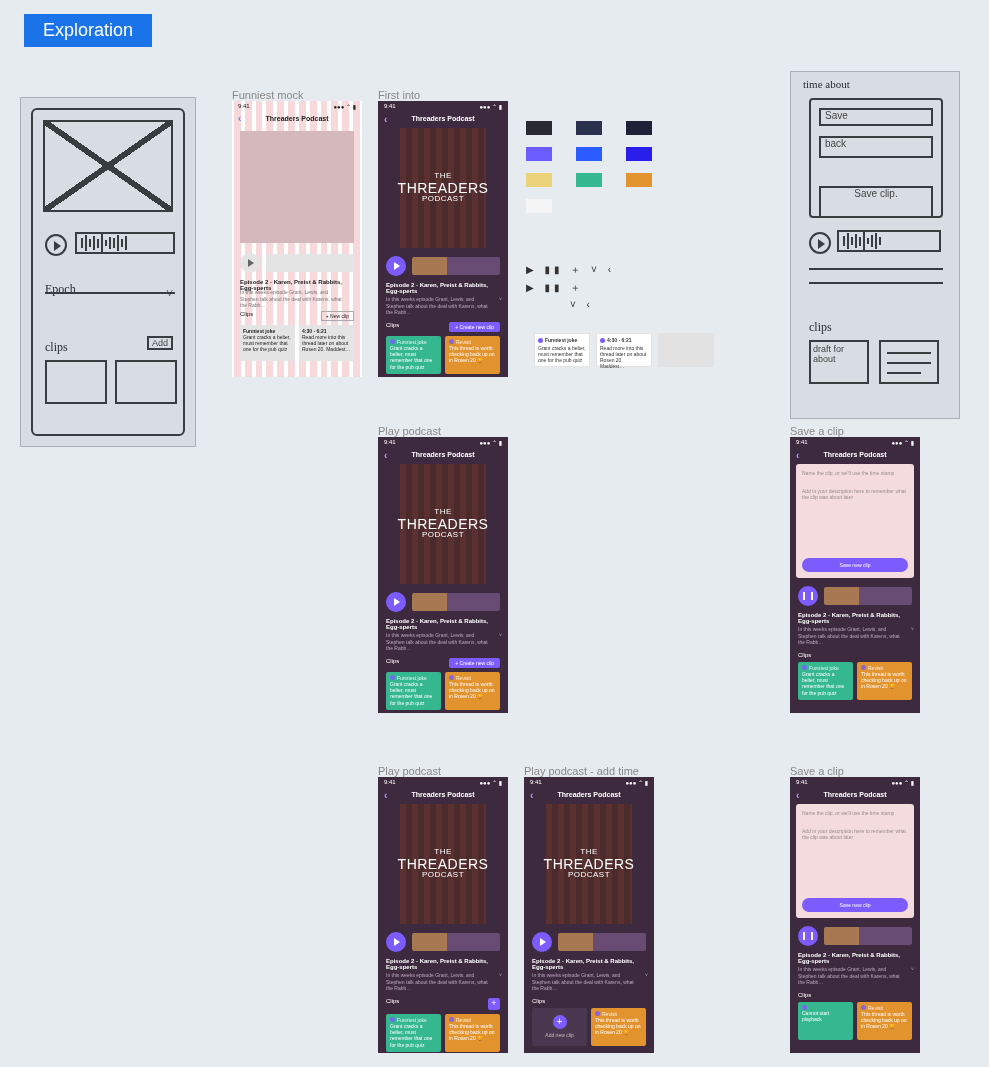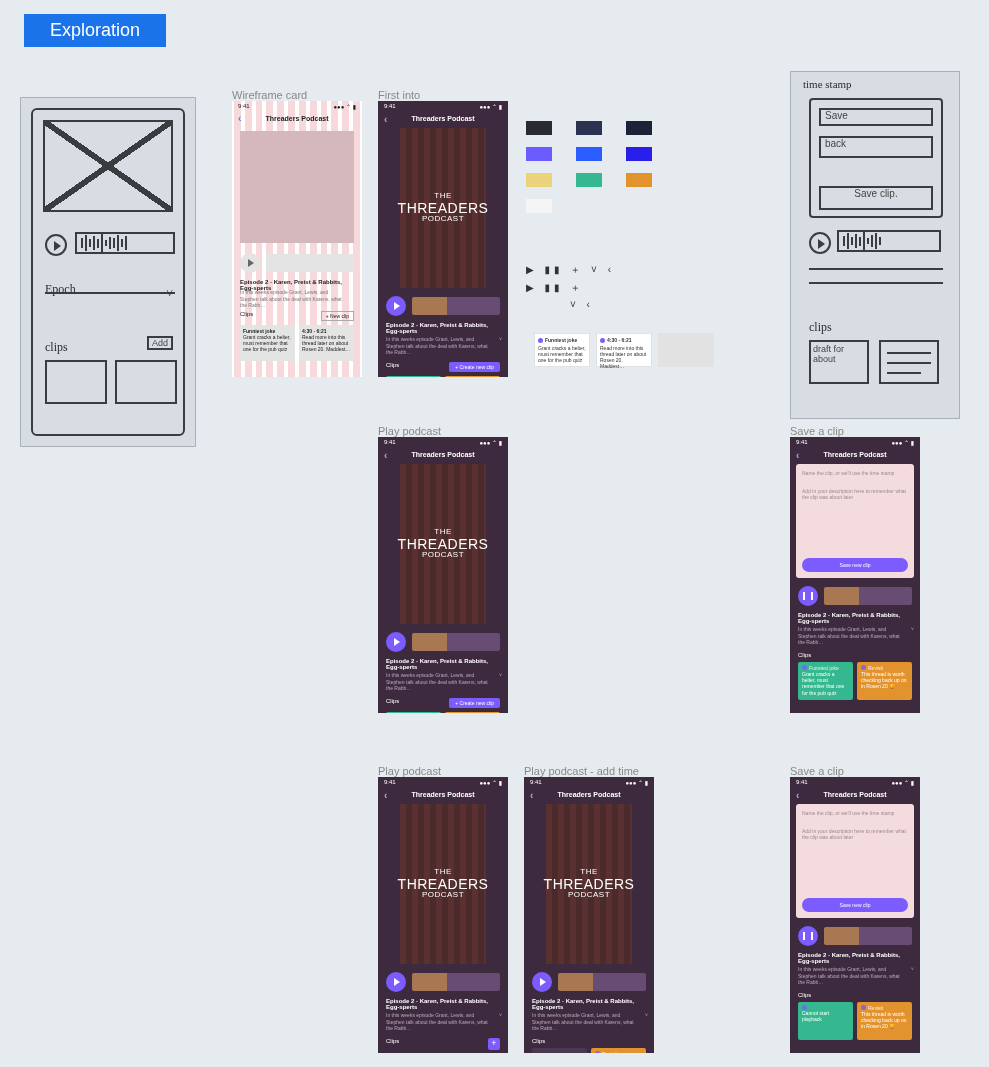--- a/index.html
+++ b/index.html
@@ -9,21 +9,21 @@
     font-size: 12px;
     color: #444;
     width: 989px;
     padding-bottom: 40px;
   }
   .badge {
     display: inline-block;
     background: #1a73e8;
     color: #fff;
     font-size: 18px;
-    padding: 6px 26px;
+    padding: 6px 19px;
     margin: 14px 0 20px 24px;
   }
   .canvas { position: relative; width: 989px; height: 1020px; }
   .artboard-label {
     position: absolute;
     font-size: 11px;
     color: #888;
   }
 
   
@@ -77,21 +77,21 @@
 
   
   .mock {
     position:absolute; background:#3e2a3f; overflow:hidden; color:#fff;
     font-size:6px;
   }
   .mock .status { height:12px; display:flex; justify-content:space-between; padding:2px 6px; font-size:6px; }
   .mock .nav { text-align:center; font-weight:600; font-size:7px; padding:2px 0; position:relative; }
   .mock .nav .bk { position:absolute; left:6px; top:1px; color:#a6a6ff; font-size:10px; }
   .mock .hero {
-    margin:4px 22px; height:160px; background:#4a2a2a;
+    margin:4px 22px; height:120px; background:#4a2a2a;
     background-image: repeating-linear-gradient(90deg, #5a3030 0 6px, #4a2a2a 6px 12px),
                       repeating-linear-gradient(0deg, rgba(255,255,255,0.03) 0 10px, transparent 10px 20px);
     display:flex; align-items:center; justify-content:center;
     font-family: Impact, sans-serif; letter-spacing:0.5px; text-align:center;
   }
   .mock .hero .logo { font-size:14px; line-height:1.05; }
   .mock .hero .logo .sm { font-size:8px; display:block; }
   .mock .playrow { display:flex; align-items:center; gap:6px; padding:4px 8px; }
   .mock .pbtn { width:20px; height:20px; border-radius:50%; background:#7c5cff; display:flex; align-items:center; justify-content:center; flex-shrink:0; }
   .mock .pbtn::after { content:''; border-left:6px solid #fff; border-top:4px solid transparent; border-bottom:4px solid transparent; margin-left:2px; }
@@ -166,21 +166,21 @@
       <div class="sk-text" style="left:12px; top:172px;">Epoch</div>
       <div class="sk-line" style="left:12px; top:182px; width:130px;"></div>
       <div class="sk-text" style="right:10px; top:176px;">˅</div>
       <div class="sk-text" style="left:12px; top:230px;">clips</div>
       <div class="sk-box" style="right:10px; top:226px; width:26px; height:14px; font-size:9px; text-align:center;">Add</div>
       <div class="sk-box" style="left:12px; top:250px; width:62px; height:44px;"></div>
       <div class="sk-box" style="left:82px; top:250px; width:62px; height:44px;"></div>
     </div>
   </div>
 
-  <div class="artboard-label" style="left:232px; top:22px;">Wireframe card</div>
+  <div class="artboard-label" style="left:232px; top:22px;">Funniest mock</div>
   <div class="wire" style="left:232px; top:34px; width:130px; height:276px;">
     <div class="cols">
         <div></div>
         <div></div>
         <div></div>
         <div></div>
         <div></div>
         <div></div>
         <div></div>
         <div></div>
@@ -283,25 +283,25 @@
         <div>Grant cracks a belter, must remember that one for the pub quiz</div>
       </div>
     <div class="c">
         <div class="hh">4:30 - 6:21</div>
         <div>Read more into this thread later on about Rosen 20. Maddest…</div>
       </div>
     <div class="c g"></div>
   </div>
 
   <div class="sketch" style="left:790px; top:4px; width:170px; height:348px;">
-    <div class="sk-text" style="left:12px; top:6px; font-size:11px;">time stamp</div>
+    <div class="sk-text" style="left:12px; top:6px; font-size:11px;">time about</div>
     <div class="sk-box" style="left:18px; top:26px; right:16px; height:120px; border-radius:4px;">
       <div class="sk-box" style="left:8px; top:8px; right:8px; height:18px; font-size:10px; padding-left:4px;">Save</div>
       <div class="sk-box" style="left:8px; top:36px; right:8px; height:22px; font-size:10px; padding-left:4px;">back</div>
-      <div class="sk-box" style="left:8px; top:86px; right:8px; height:24px; font-size:10px; text-align:center;">Save clip.</div>
+      <div class="sk-box" style="left:8px; top:86px; right:8px; height:32px; font-size:10px; text-align:center;">Save clip.</div>
     </div>
     <div class="sk-play" style="left:18px; top:160px;"></div>
     <div class="sk-wave" style="left:46px; top:158px; width:104px; height:22px;">
       <span style="height:60%"></span>
         <span style="height:90%"></span>
         <span style="height:40%"></span>
         <span style="height:80%"></span>
         <span style="height:50%"></span>
         <span style="height:95%"></span>
         <span style="height:30%"></span>

